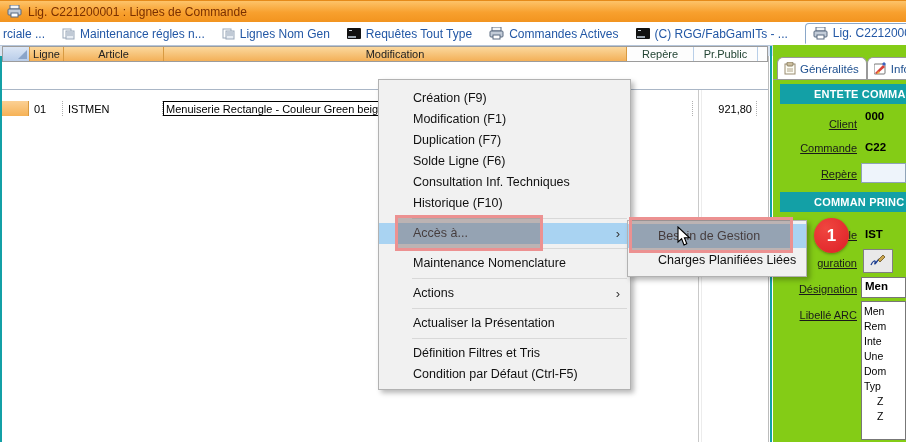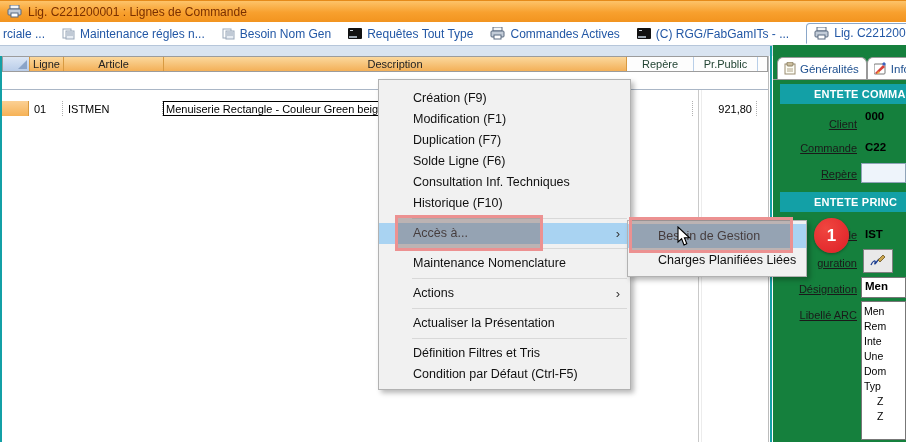--- a/index.html
+++ b/index.html
@@ -14,42 +14,42 @@
   .tabbar{position:absolute;left:0;top:22px;width:906px;height:23px;background:#fff;
           display:flex;align-items:center;gap:17px;padding-left:3px;box-sizing:border-box;
           font-size:12px;color:#2257a5;white-space:nowrap;overflow:hidden;}
   .tab{display:flex;align-items:center;gap:5px;flex:0 0 auto;cursor:default;}
   .tab.active{margin-left:auto;border:1px solid #8aa7c9;border-bottom-color:#fff;
               border-radius:4px 4px 0 0;padding:2px 9px 3px 7px;min-width:128px;}
   
   .strip{position:absolute;left:0;top:45px;width:906px;height:11px;background:#d9e4f1;
          border-top:1px solid #b6c6da;box-sizing:border-box;}
   
-  .ghead{position:absolute;left:2px;top:56px;width:766px;height:16px;display:flex;
+  .ghead{position:absolute;left:2px;top:46px;width:766px;height:16px;display:flex;
          box-sizing:border-box;border:1px solid #9c9c9c;font-size:11px;color:#222;}
   .ghead .cell{box-sizing:border-box;height:100%;display:flex;align-items:center;
                justify-content:center;overflow:hidden;}
   .hc-orange{background:linear-gradient(#fbd89d,#f3b058);border-right:1px solid #d89a41;}
   .hc-white{background:#fdfdfd;border-right:1px solid #b9cfe8;color:#243;}
   .corner{position:relative;background:linear-gradient(#dbe6f5,#b9cde9);border-right:1px solid #d89a41;}
   .corner:after{content:"";position:absolute;right:2px;bottom:2px;border-style:solid;
                 border-width:0 0 9px 9px;border-color:transparent transparent #8aa4c8 transparent;}
   .grow{position:absolute;left:2px;top:74px;width:766px;height:16px;display:flex;
         font-size:11px;color:#000;border-bottom:1px solid #aab6c6;box-sizing:border-box;
         background:#fff;}
   .grow .cell{box-sizing:border-box;height:100%;display:flex;align-items:center;overflow:hidden;margin-top:27px;}
   .sel{background:linear-gradient(#fbd094,#f6b256);border-right:1px solid #d89a41;}
   .c-plain{border-right:1px dotted #b0b0b0;padding-left:5px;}
   .c-desc{box-shadow:inset 0 0 0 1px #000;padding-left:3px;white-space:nowrap;}
   .c-num{justify-content:flex-end;padding-right:4px;border-right:1px dotted #b0b0b0;}
   
   .vline{position:absolute;width:1px;z-index:1;}
   .tealline{position:absolute;background:#13a0a6;z-index:1;}
   
-  .panel{position:absolute;left:773px;top:45px;width:133px;height:397px;background:#15803d;font-size:11px;}
+  .panel{position:absolute;left:773px;top:45px;width:133px;height:397px;background:#84cc16;font-size:11px;}
   .ptabs{position:absolute;left:4px;top:7px;display:flex;align-items:flex-end;height:27px;}
   .ptab{display:flex;align-items:center;gap:4px;border:1px solid #999;border-bottom:none;
         background:#fff;border-radius:6px 6px 0 0;padding:4px 7px 4px 6px;color:#1d4f8f;
         font-size:11.5px;white-space:nowrap;}
   .ptab.second{min-width:60px;}
   .ptabline{position:absolute;left:0;top:34px;width:133px;height:1px;background:#999;}
   .tealbar{position:absolute;left:7px;width:126px;height:20px;background:#13a0a6;color:#fff;
            font-weight:bold;font-size:11px;display:flex;align-items:center;padding-left:34px;
            box-sizing:border-box;white-space:nowrap;overflow:hidden;letter-spacing:.2px;}
   .flabel{position:absolute;left:0;width:84px;text-align:right;color:#1a1a1a;white-space:nowrap;overflow:hidden;text-decoration:underline;}
@@ -114,21 +114,21 @@
       </svg>
       <span>Maintenance régles n...</span>
     </span>
     <span class="tab">
       <svg class="ico" width="13" height="12" viewBox="0 0 13 12">
         <rect x="1" y="1" width="8" height="9" fill="#fff" stroke="#9aa7b8"></rect>
         <rect x="4" y="3" width="8" height="8" fill="#e8edf3" stroke="#9aa7b8"></rect>
         <line x1="5" y1="5" x2="11" y2="5" stroke="#9aa7b8"></line>
         <line x1="5" y1="7" x2="11" y2="7" stroke="#9aa7b8"></line>
       </svg>
-      <span>Besoin Nom Gen</span>
+      <span>Lignes Nom Gen</span>
     </span>
     <span class="tab">
       <svg class="ico" width="14" height="11" viewBox="0 0 14 11">
         <rect x="0" y="0" width="14" height="11" rx="1" fill="#111"></rect>
         <rect x="1" y="8" width="8" height="2" fill="#9aa4ae"></rect>
         <rect x="2" y="2" width="3" height="1" fill="#cfd6dd"></rect>
       </svg>
       <span>Requêtes Tout Type</span>
     </span>
     <span class="tab">
@@ -162,21 +162,21 @@
   <div class="tealline" style="left:0;top:56px;width:2px;height:386px;"></div>
   <div class="vline" style="left:698px;top:90px;height:352px;background:#c9c9c9;"></div>
   <div class="vline" style="left:701px;top:90px;height:352px;background:#ececec;"></div>
   <div class="vline" style="left:768px;top:56px;height:386px;background:#bcbcbc;"></div>
   <div class="tealline" style="left:770px;top:46px;width:2px;height:396px;"></div>
 
   <div class="ghead">
     <div class="cell corner" style="width:27px;"></div>
     <div class="cell hc-orange" style="width:34px;">Ligne</div>
     <div class="cell hc-orange" style="width:100px;">Article</div>
-    <div class="cell hc-orange" style="width:463px;">Description</div>
+    <div class="cell hc-orange" style="width:463px;">Modification</div>
     <div class="cell hc-white" style="width:67px;">Repère</div>
     <div class="cell hc-white" style="width:64px;">Pr.Public</div>
     <div class="cell hc-white" style="width:9px;border-right:none;"></div>
   </div>
 
   <div class="grow">
     <div class="cell sel" style="width:27px;"></div>
     <div class="cell c-plain" style="width:34px;">01</div>
     <div class="cell c-plain" style="width:100px;">ISTMEN</div>
     <div class="cell c-desc" style="width:463px;">
@@ -211,21 +211,21 @@
     <div class="ptabline"></div>
 
     <div class="tealbar" style="top:39px;">ENTETE COMMAN</div>
     <div class="flabel" style="top:73px;">Client</div>
     <div class="fvalue" style="top:65px;">000</div>
     <div class="flabel" style="top:97px;">Commande</div>
     <div class="fvalue" style="top:96px;">C22</div>
     <div class="flabel" style="top:123px;">Repère</div>
     <div class="finput" style="top:118px;"></div>
 
-    <div class="tealbar" style="top:147px;">ENTETE PRINC</div>
+    <div class="tealbar" style="top:147px;">COMMAN PRINC</div>
     <div class="flabel" style="top:184px;">Article</div>
     <div class="fvalue" style="top:183px;">IST</div>
     <div class="flabel" style="top:212px;">guration</div>
     <div class="configbtn" style="top:204px;">
       <svg width="16" height="14" viewBox="0 0 16 14">
         <path d="M1 11 C3 6 6 6 5 9 C4 12 7 7 9 5" fill="none" stroke="#1a3c8f" stroke-width="1.3"></path>
         <path d="M8 6 L13 1 L15 3 L10 8 Z" fill="#caa64f" stroke="#6b5420" stroke-width="0.8"></path>
       </svg>
     </div>
     <div class="flabel" style="top:238px;">Désignation</div>

